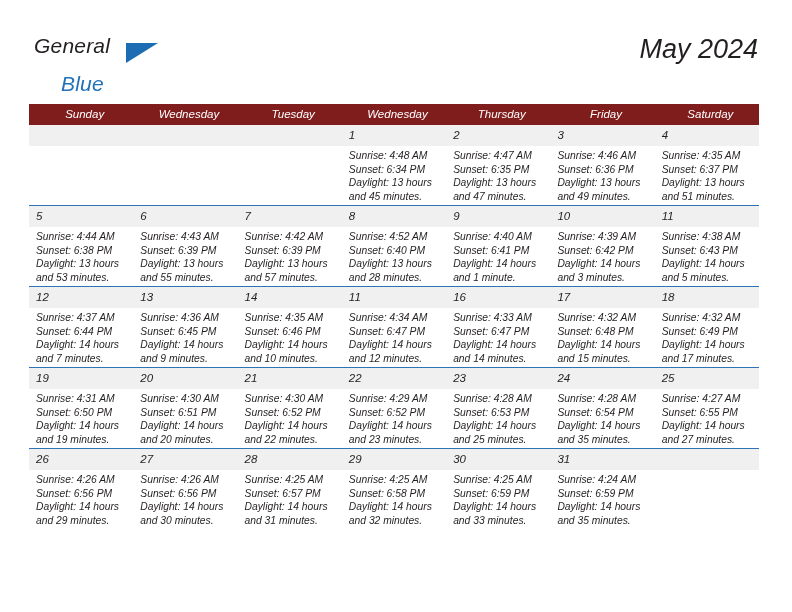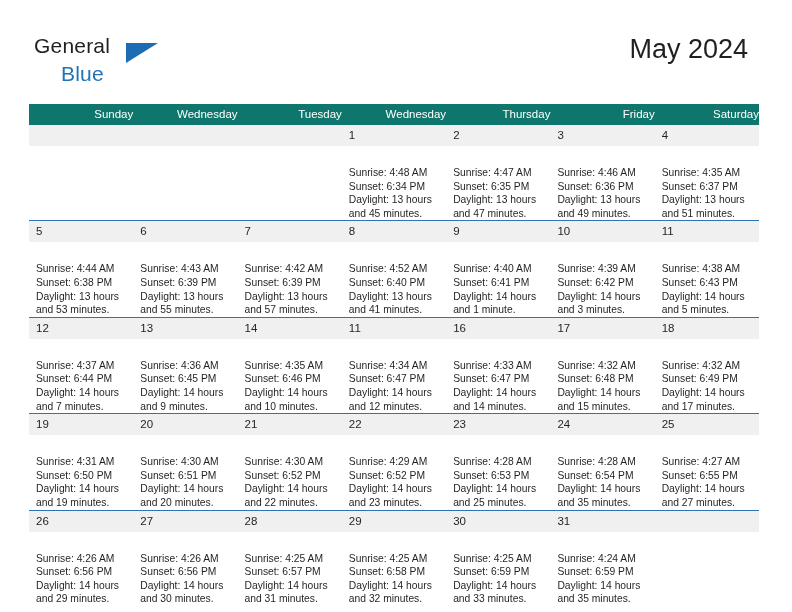--- a/index.html
+++ b/index.html
@@ -12,20 +12,21 @@
     background: #ffffff;
     font-family: "Liberation Sans", sans-serif;
     color: #231f20;
     overflow: hidden;
   }
   .page {
     position: relative;
     width: 792px;
     height: 612px;
     box-sizing: border-box;
+    font-style: italic;
   }
 
   
   .masthead {
     position: absolute;
     left: 34px;
     top: 34px;
     width: 724px;
     height: 60px;
   }
@@ -41,39 +42,39 @@
     left: 0;
     top: 0;
     font-size: 21px;
     letter-spacing: 0.2px;
     color: #231f20;
     font-family: "Liberation Sans", sans-serif;
   }
   .brand-blue {
     position: absolute;
     left: 27px;
-    top: 28px;
+    top: 38px;
     font-size: 21px;
     letter-spacing: 0.2px;
     color: #2272b9;
     font-family: "Liberation Sans", sans-serif;
   }
   .brand-tri {
     position: absolute;
     left: 92px;
     top: 9px;
     width: 0;
     height: 0;
     border-left: 32px solid #1b6cb3;
     border-bottom: 20px solid transparent;
   }
 
   .title-block {
     position: absolute;
-    right: 10px;
+    right: 0;
     top: -2px;
     text-align: right;
   }
   .cal-title {
     font-size: 27px;
     font-weight: normal;
     color: #231f20;
     line-height: 34px;
     white-space: nowrap;
   }
@@ -88,25 +89,25 @@
   
   .calendar {
     position: absolute;
     left: 29px;
     top: 104px;
     width: 730px;
     border-collapse: collapse;
     table-layout: fixed;
   }
   .calendar th {
-    background: #0f766e;
+    background: #7f1d1d;
     color: #ffffff;
     font-size: 11.5px;
     font-weight: normal;
-    text-align: right;
+    text-align: center;
     padding: 4px 0 5px 7px;
     height: 11px;
     border: none;
   }
   .calendar td {
     width: 104.28px;
     height: 80px;
     vertical-align: top;
     padding: 0;
     border: none;
@@ -127,21 +128,21 @@
     color: #231f20;
     line-height: 13px;
     padding: 4px 0 4px 7px;
     height: 13px;
   }
   .daynum.empty {
     color: transparent;
   }
   .details {
     display: block;
-    padding: 20px 6px 0 7px;
+    padding: 3px 6px 0 7px;
     font-size: 10.3px;
     line-height: 13.6px;
     color: #231f20;
   }
   .details span {
     display: block;
     white-space: nowrap;
   }
   .details .dl2 {
     white-space: nowrap;
@@ -294,21 +295,21 @@
               </span>
             </span>
           </td>
         <td>
             <span class="daycell-inner">
               <span class="daynum">8</span>
               <span class="details">
                 <span>Sunrise: 4:52 AM</span>
                 <span>Sunset: 6:40 PM</span>
                 <span>Daylight: 13 hours</span>
-                <span class="dl2">and 41 minutes.</span>
+                <span class="dl2">and 28 minutes.</span>
               </span>
             </span>
           </td>
         <td>
             <span class="daycell-inner">
               <span class="daynum">9</span>
               <span class="details">
                 <span>Sunrise: 4:40 AM</span>
                 <span>Sunset: 6:41 PM</span>
                 <span>Daylight: 14 hours</span>

